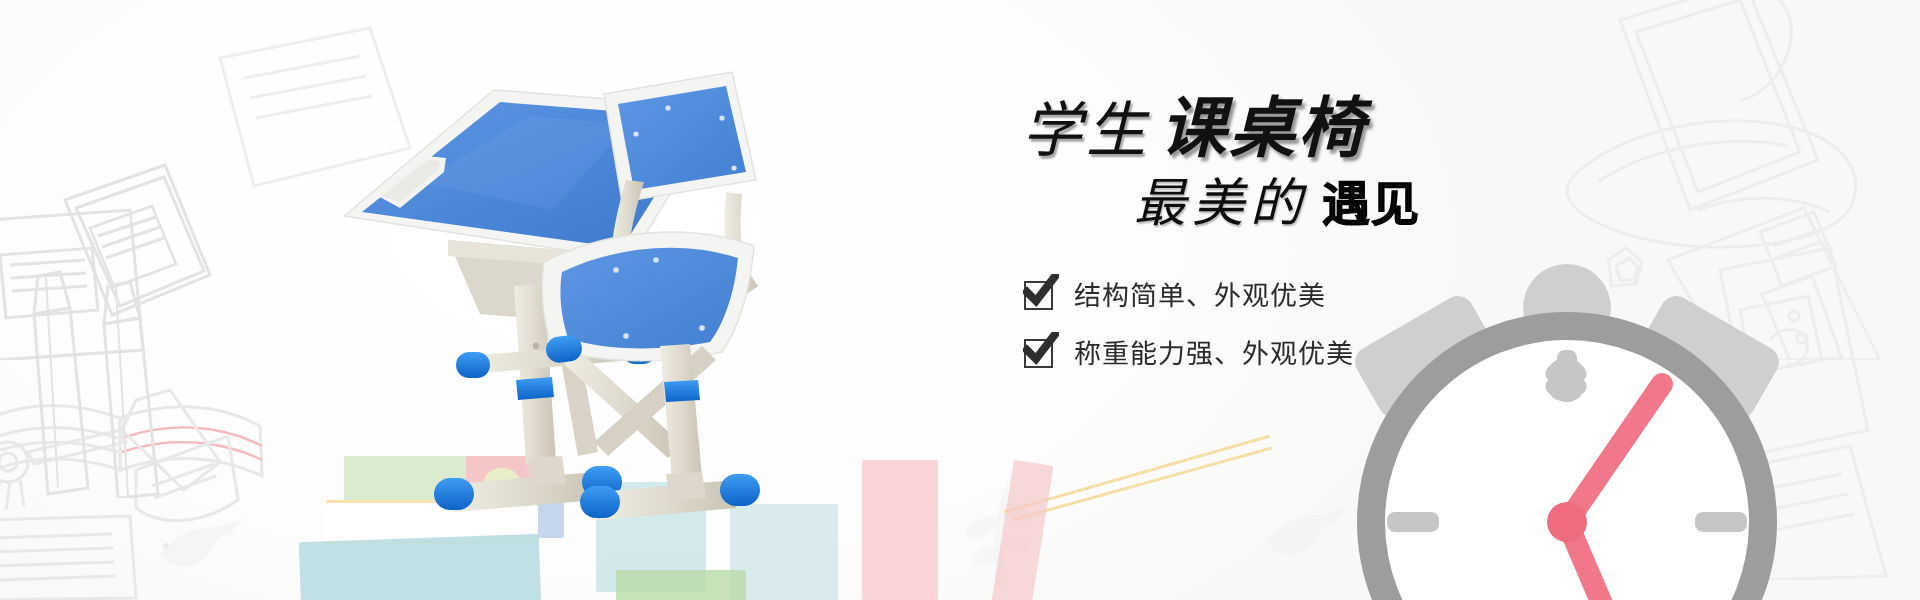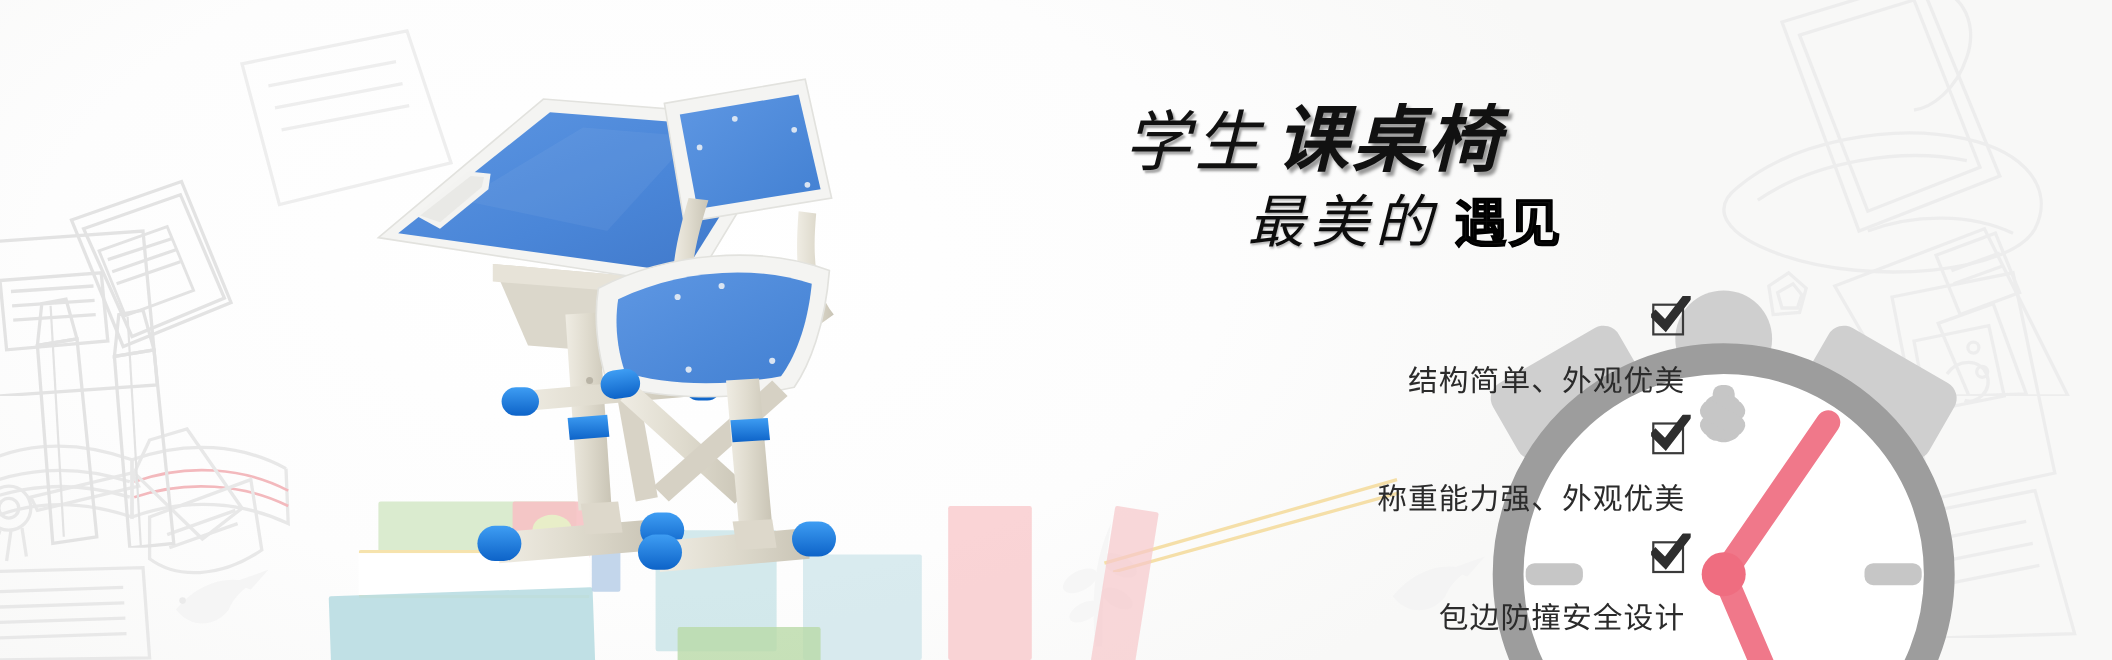--- a/index.html
+++ b/index.html
@@ -63,21 +63,21 @@
     text-align:right;
   }
   .headline-2 .heavy{
     font-size:48px;font-weight:700;letter-spacing:1px;margin-left:14px;
     font-family:"Liberation Sans","DejaVu Sans",sans-serif;
     -webkit-text-stroke:1px #000;
   }
 
   .features{margin-top:44px;padding-left:12px;}
   .feature{
-    display:flex;align-items:flex-end;gap:20px;margin-bottom:19px;flex-direction:column;
+    display:flex;align-items:center;gap:20px;margin-bottom:19px;
   }
   .tick{position:relative;width:30px;height:30px;flex:0 0 30px;}
   .tick .box{
     position:absolute;left:0;top:2px;width:25px;height:25px;
     border:2px solid #3a3a3a;background:transparent;
   }
   .tick svg{position:absolute;left:-1px;top:-5px;}
   .feature-text{
     font-size:27px;color:#2b2b2b;letter-spacing:1px;
     font-family:"Liberation Sans","DejaVu Sans",sans-serif;
@@ -350,26 +350,17 @@
       <div class="feature">
         <span class="tick">
           <span class="box"></span>
           <svg width="36" height="34" viewBox="0 0 36 34" fill="none">
             <path d="M4 18 L13 27 L33 1" stroke="#2e2e2e" stroke-width="8" stroke-linecap="square"></path>
           </svg>
         </span>
         <span class="feature-text">称重能力强、外观优美</span>
       </div>
 
-      <div class="feature">
-        <span class="tick">
-          <span class="box"></span>
-          <svg width="36" height="34" viewBox="0 0 36 34" fill="none">
-            <path d="M4 18 L13 27 L33 1" stroke="#2e2e2e" stroke-width="8" stroke-linecap="square"></path>
-          </svg>
-        </span>
-        <span class="feature-text">包边防撞安全设计</span>
-      </div>
 
     </div>
   </div>
 
 </div>
 
 </body></html>

